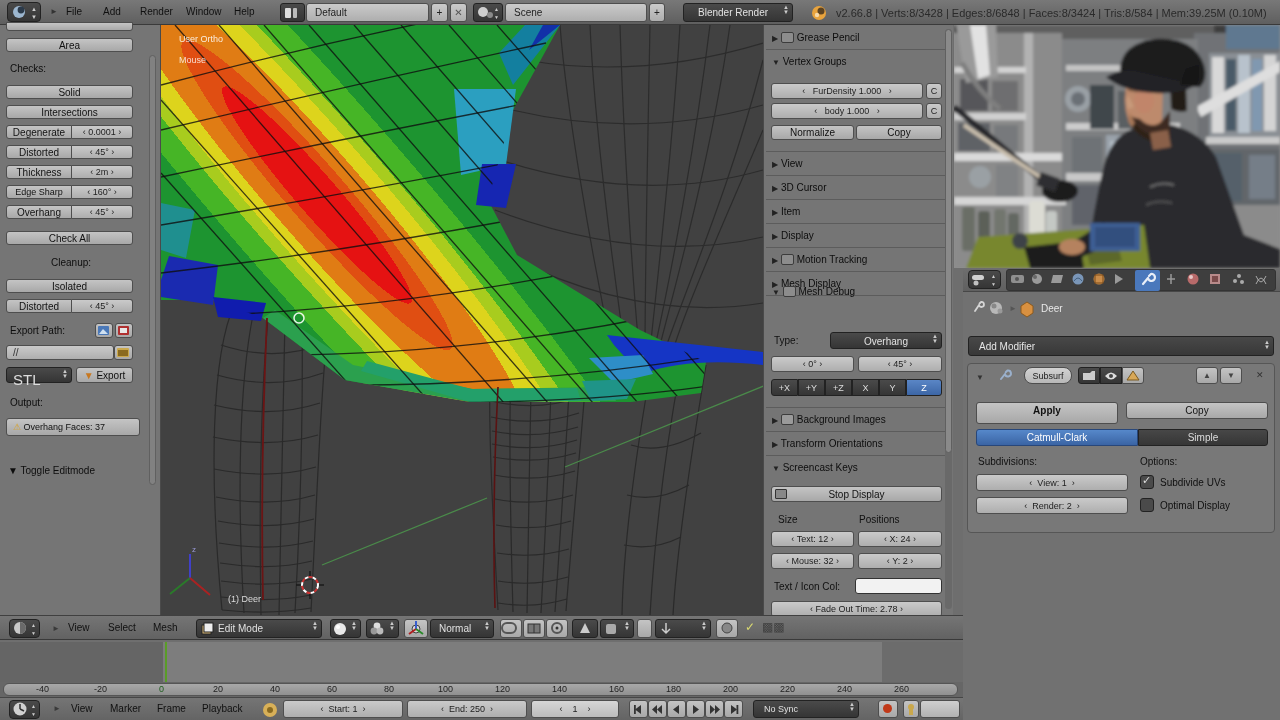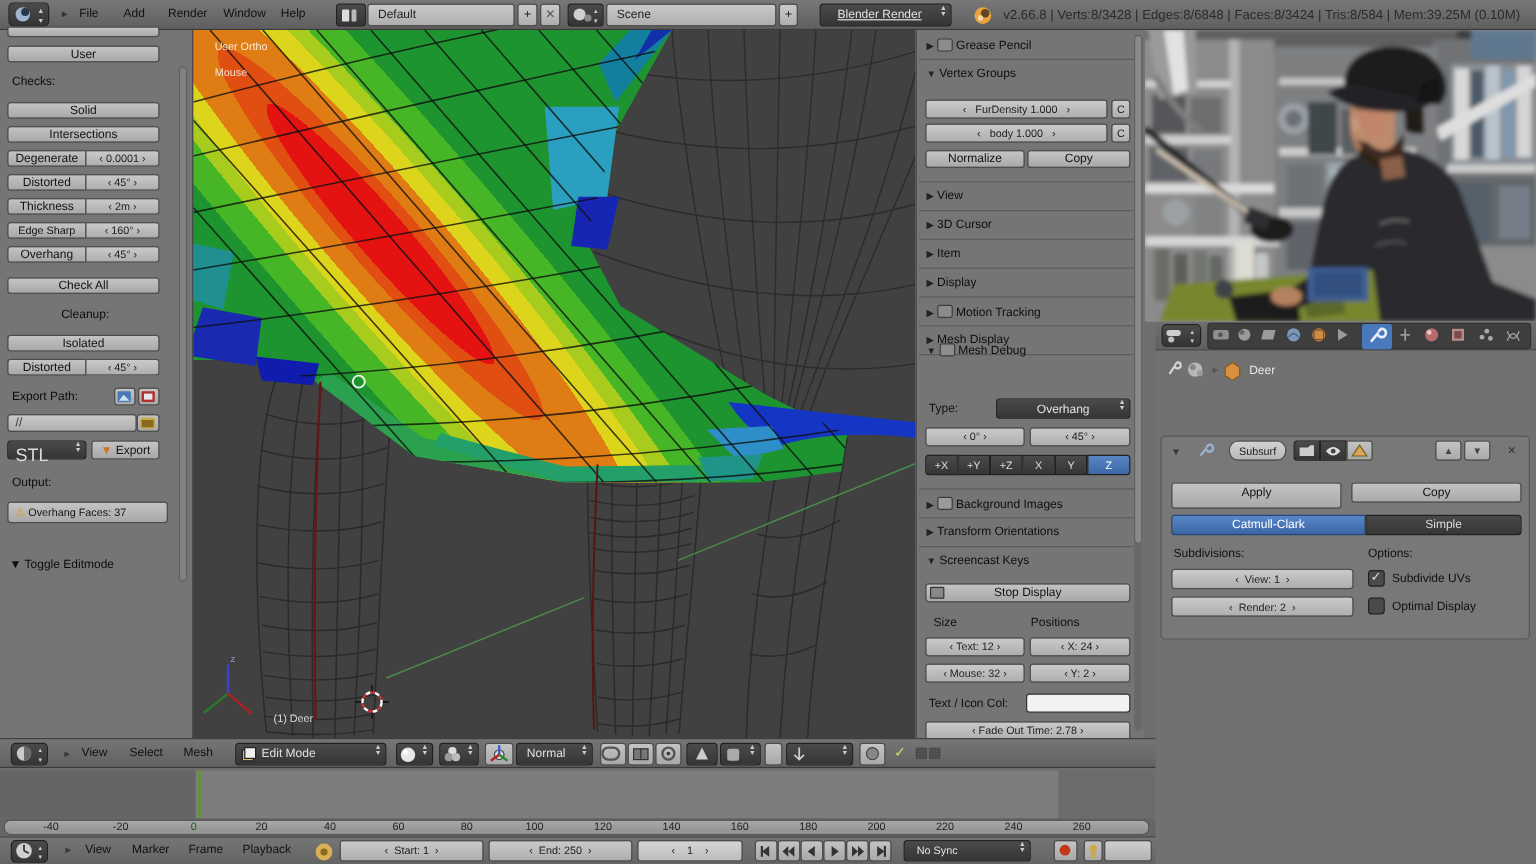--- a/index.html
+++ b/index.html
@@ -51,34 +51,34 @@
      <svg width="28" height="17">
           <circle cx="9" cy="8" r="5" fill="#cfcfcf"></circle>
           <circle cx="16" cy="11" r="3" fill="#8a8a8a"></circle>
      <text x="20" y="7" font-size="5" fill="#ccc">▲</text>
           <text x="20" y="15" font-size="5" fill="#ccc">▼</text>
         </svg>
   </div>
   <div class="val btnl" style="left:505px;top:3px;width:142px;height:19px;line-height:17px;text-align:left;padding-left:8px;">Scene</div>
   <div class="val" style="left:649px;top:3px;width:16px;height:19px;line-height:17px;">+</div>
   <div class="dark" style="left:683px;top:3px;width:110px;height:19px;">
-    <div style="position:absolute;left:14px;top:3px;font-size:10px;color:#e2e2e2;text-decoration:underline;">Blender Render</div>
+    <div style="position:absolute;left:14px;top:3px;font-size:10px;color:#e2e2e2;">Blender Render</div>
     <div class="arrows">▲<br>▼</div>
   </div>
   <svg class="abs" style="left:810px;top:4px;" width="18" height="18">
         <circle cx="9" cy="9" r="7" fill="#e8a33d"></circle>
         <circle cx="11" cy="7" r="3.5" fill="#5d4423"></circle>
         <circle cx="7" cy="11" r="2.2" fill="#f6d9a8"></circle>
       </svg>
   <div class="lbl" style="left:836px;top:7px;font-size:11px;color:#2a2a2a;">v2.66.8 | Verts:8/3428 | Edges:8/6848 | Faces:8/3424 | Tris:8/584 | Mem:39.25M (0.10M)</div>
 </div>
 
 <div class="abs" style="left:0;top:25px;width:161px;height:591px;background:#757575;border-right:1px solid #4a4a4a;">
   <div class="btn" style="left:6px;top:-3px;width:127px;height:9px;border-radius:0 0 3px 3px;"></div>
-  <div class="btn" style="left:6px;top:13px;width:127px;height:14px;line-height:13px;">User</div>
+  <div class="btn" style="left:6px;top:13px;width:127px;height:14px;line-height:13px;">Area</div>
   <div class="panelhdr" style="left:10px;top:38px;">Checks:</div>
   <div class="btn" style="left:6px;top:60px;width:127px;height:14px;line-height:13px;">Solid</div>
   <div class="btn" style="left:6px;top:80px;width:127px;height:14px;line-height:13px;">Intersections</div>
   <div class="btn" style="left:6px;top:100px;width:66px;height:14px;line-height:13px;border-radius:3px 0 0 3px;">Degenerate</div>
   <div class="val" style="left:72px;top:100px;width:61px;height:14px;line-height:13px;border-radius:0 3px 3px 0;border-left:none;font-size:9px;">‹ 0.0001 ›</div>
   <div class="btn" style="left:6px;top:120px;width:66px;height:14px;line-height:13px;border-radius:3px 0 0 3px;">Distorted</div>
   <div class="val" style="left:72px;top:120px;width:61px;height:14px;line-height:13px;border-radius:0 3px 3px 0;border-left:none;font-size:9px;">‹ 45° ›</div>
   <div class="btn" style="left:6px;top:140px;width:66px;height:14px;line-height:13px;border-radius:3px 0 0 3px;">Thickness</div>
   <div class="val" style="left:72px;top:140px;width:61px;height:14px;line-height:13px;border-radius:0 3px 3px 0;border-left:none;font-size:9px;">‹ 2m ›</div>
   <div class="btn" style="left:6px;top:160px;width:66px;height:14px;line-height:13px;border-radius:3px 0 0 3px;font-size:9px;">Edge Sharp</div>
@@ -546,41 +546,45 @@
   <svg class="abs" style="left:8px;top:30px;" width="300" height="20">
     <path d="M4 13 L8 7 M8 7 a2.5 2.5 0 1 0 2 -3 l-1.5 1.5" stroke="#d5d5d5" stroke-width="1.8" fill="none" stroke-linecap="round"></path>
     <circle cx="25" cy="10" r="6" fill="#b8b8b8"></circle>
         <circle cx="23" cy="8" r="2.5" fill="#888"></circle>
         <circle cx="29" cy="13" r="2.5" fill="#999"></circle>
     <text x="38" y="13" font-size="8" fill="#555">►</text>
     <path d="M56 4 l6 4 0 7 -6 4 -6 -4 0 -7 Z" fill="#d89040" stroke="#8a5a20"></path>
     <text x="70" y="14" font-size="10" fill="#e8e8e8">Deer</text>
   </svg>
 
+  <div class="dark" style="left:5px;top:68px;width:306px;height:20px;background:linear-gradient(#484848,#383838);">
+    <div style="position:absolute;left:10px;top:4px;font-size:10px;color:#e5e5e5;">Add Modifier</div>
+    <div class="arrows" style="top:3px;">▲<br>▼</div>
+  </div>
 
   <div class="abs" style="left:4px;top:95px;width:308px;height:170px;background:#787878;border:1px solid #565656;border-radius:4px;">
     <div class="panelhdr" style="left:8px;top:7px;"><span class="tri" style="color:#333;">▼</span></div>
     <svg class="abs" style="left:28px;top:4px;" width="22" height="16">
           <path d="M5 11 L9 6 M9 6 a3 3 0 1 0 2.5 -3.5 l-1.8 1.8" stroke="#9ab0cc" stroke-width="2" fill="none" stroke-linecap="round"></path>
         </svg>
     <div class="abs" style="left:56px;top:3px;width:48px;height:17px;background:linear-gradient(#d2d2d2,#b8b8b8);border:1px solid #4e4e4e;border-radius:8px;font-size:9px;color:#222;text-align:center;line-height:16px;">Subsurf</div>
     <div class="dark" style="left:110px;top:3px;width:22px;height:17px;border-radius:3px 0 0 3px;"><svg width="20" height="15">
             <path d="M4 5 h7 l2 -2 h3 v9 h-12 Z" fill="#ccc"></path>
           </svg></div>
     <div class="dark" style="left:132px;top:3px;width:22px;height:17px;border-radius:0;"><svg width="20" height="15">
             <path d="M4 8 q6 -7 12 0 q-6 7 -12 0" fill="#ddd"></path>
             <circle cx="10" cy="8" r="2" fill="#444"></circle>
           </svg></div>
     <div class="abs" style="left:154px;top:3px;width:22px;height:17px;background:linear-gradient(#c4c4c4,#a8a8a8);border:1px solid #4e4e4e;border-radius:0 3px 3px 0;"><svg width="20" height="15">
             <path d="M10 3 L16 12 L4 12 Z" fill="#d8a858" stroke="#7a5a20"></path>
           </svg></div>
     <div class="btn" style="left:228px;top:3px;width:22px;height:17px;line-height:15px;font-size:8px;color:#444;">▲</div>
     <div class="btn" style="left:252px;top:3px;width:22px;height:17px;line-height:15px;font-size:8px;color:#444;">▼</div>
     <div class="lbl" style="left:288px;top:6px;font-size:9px;color:#333;">✕</div>
-    <div class="btn" style="left:8px;top:38px;width:142px;height:22px;line-height:16px;">Apply</div>
+    <div class="btn" style="left:8px;top:38px;width:142px;height:22px;line-height:16px;font-weight:bold;">Apply</div>
     <div class="btn" style="left:158px;top:38px;width:142px;height:17px;line-height:16px;">Copy</div>
     <div class="abs" style="left:8px;top:65px;width:162px;height:17px;background:linear-gradient(#5688ca,#3a64a4);border:1px solid #28477a;border-radius:3px 0 0 3px;color:#fff;font-size:10px;text-align:center;line-height:16px;">Catmull-Clark</div>
     <div class="abs" style="left:170px;top:65px;width:130px;height:17px;background:linear-gradient(#474747,#363636);border:1px solid #222;border-radius:0 3px 3px 0;color:#ddd;font-size:10px;text-align:center;line-height:16px;">Simple</div>
     <div class="lbl" style="left:10px;top:92px;">Subdivisions:</div>
     <div class="lbl" style="left:172px;top:92px;">Options:</div>
     <div class="val" style="left:8px;top:110px;width:152px;height:17px;line-height:16px;font-size:9px;">‹ &nbsp;View: 1&nbsp; ›</div>
     <div class="abs" style="left:172px;top:111px;width:14px;height:14px;background:#4a4a4a;border:1px solid #222;border-radius:3px;">
           <span style="position:absolute;left:1px;top:-2px;color:#ddd;font-size:11px;">✓</span>
         </div>
     <div class="lbl" style="left:192px;top:113px;">Subdivide UVs</div>

